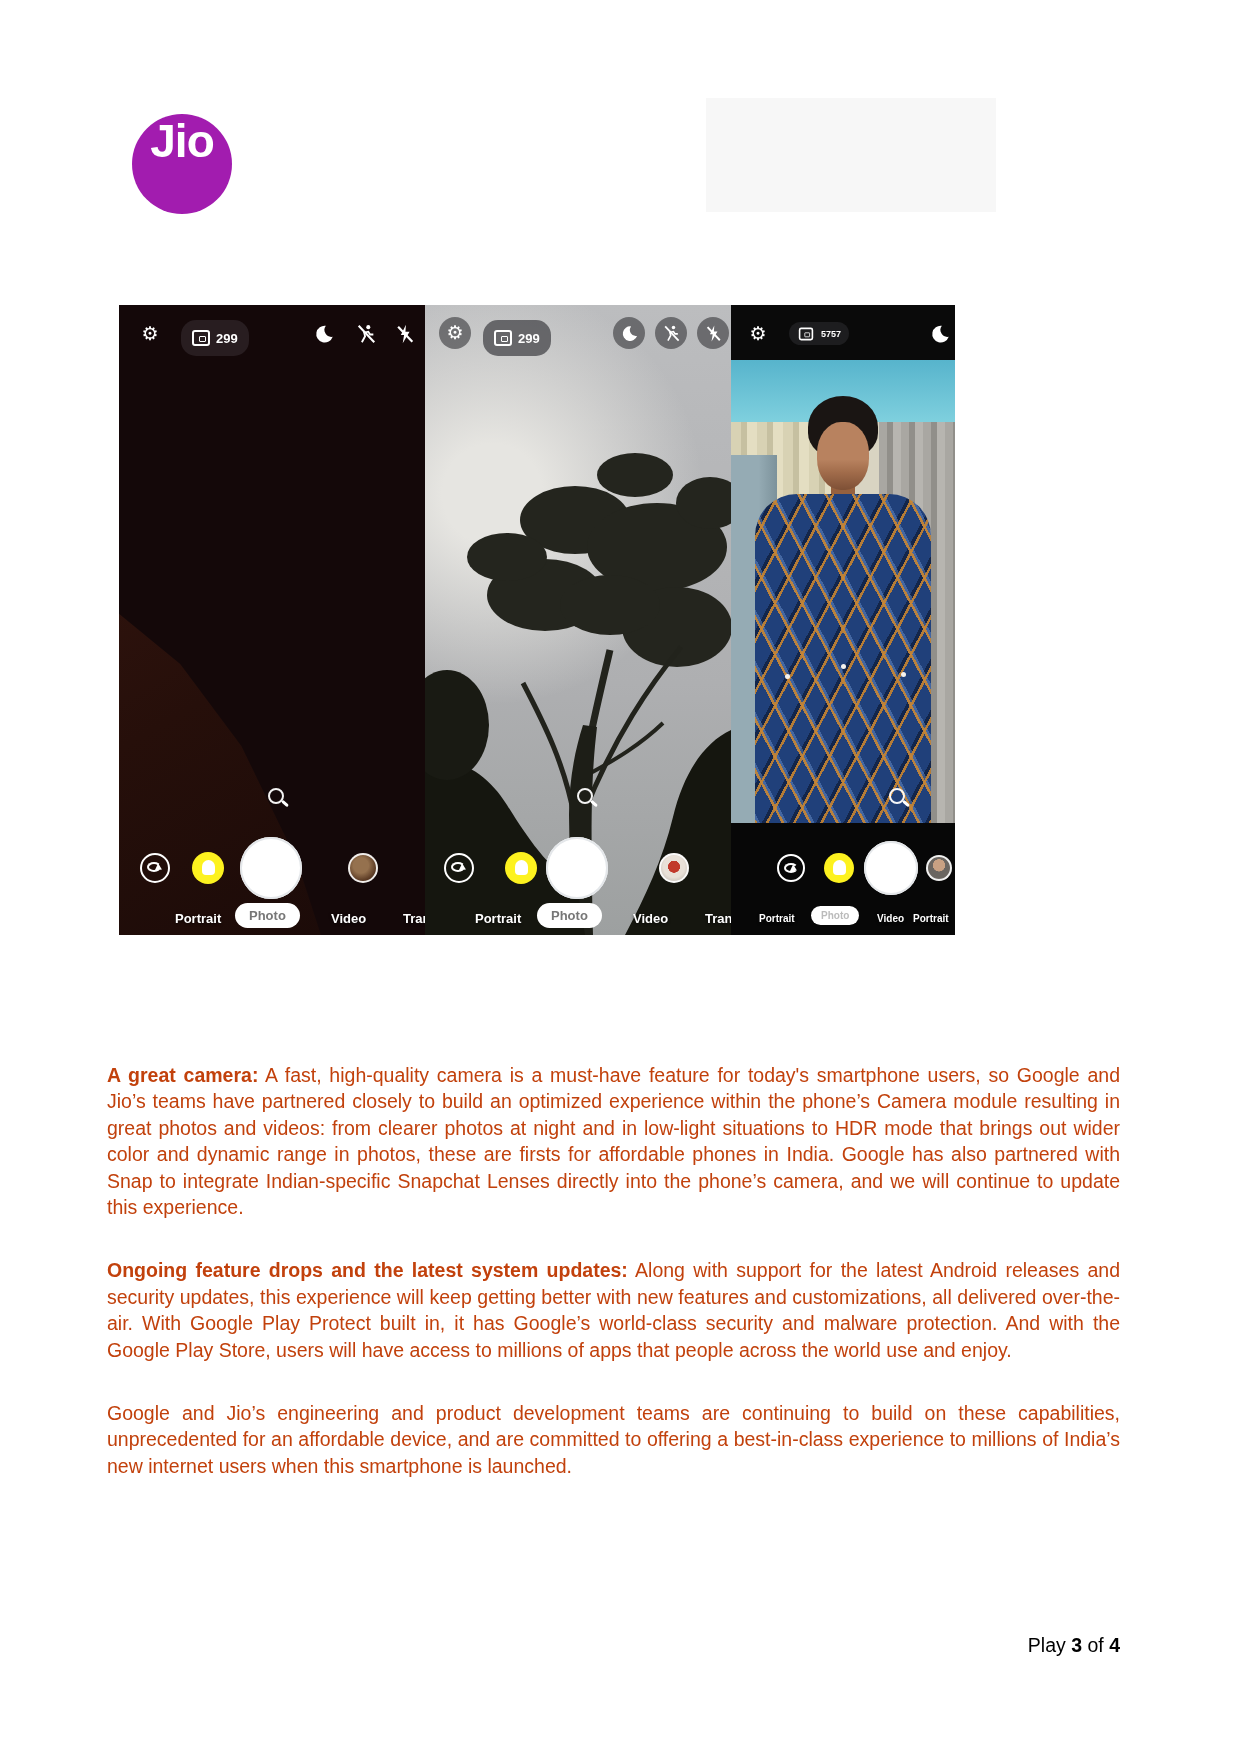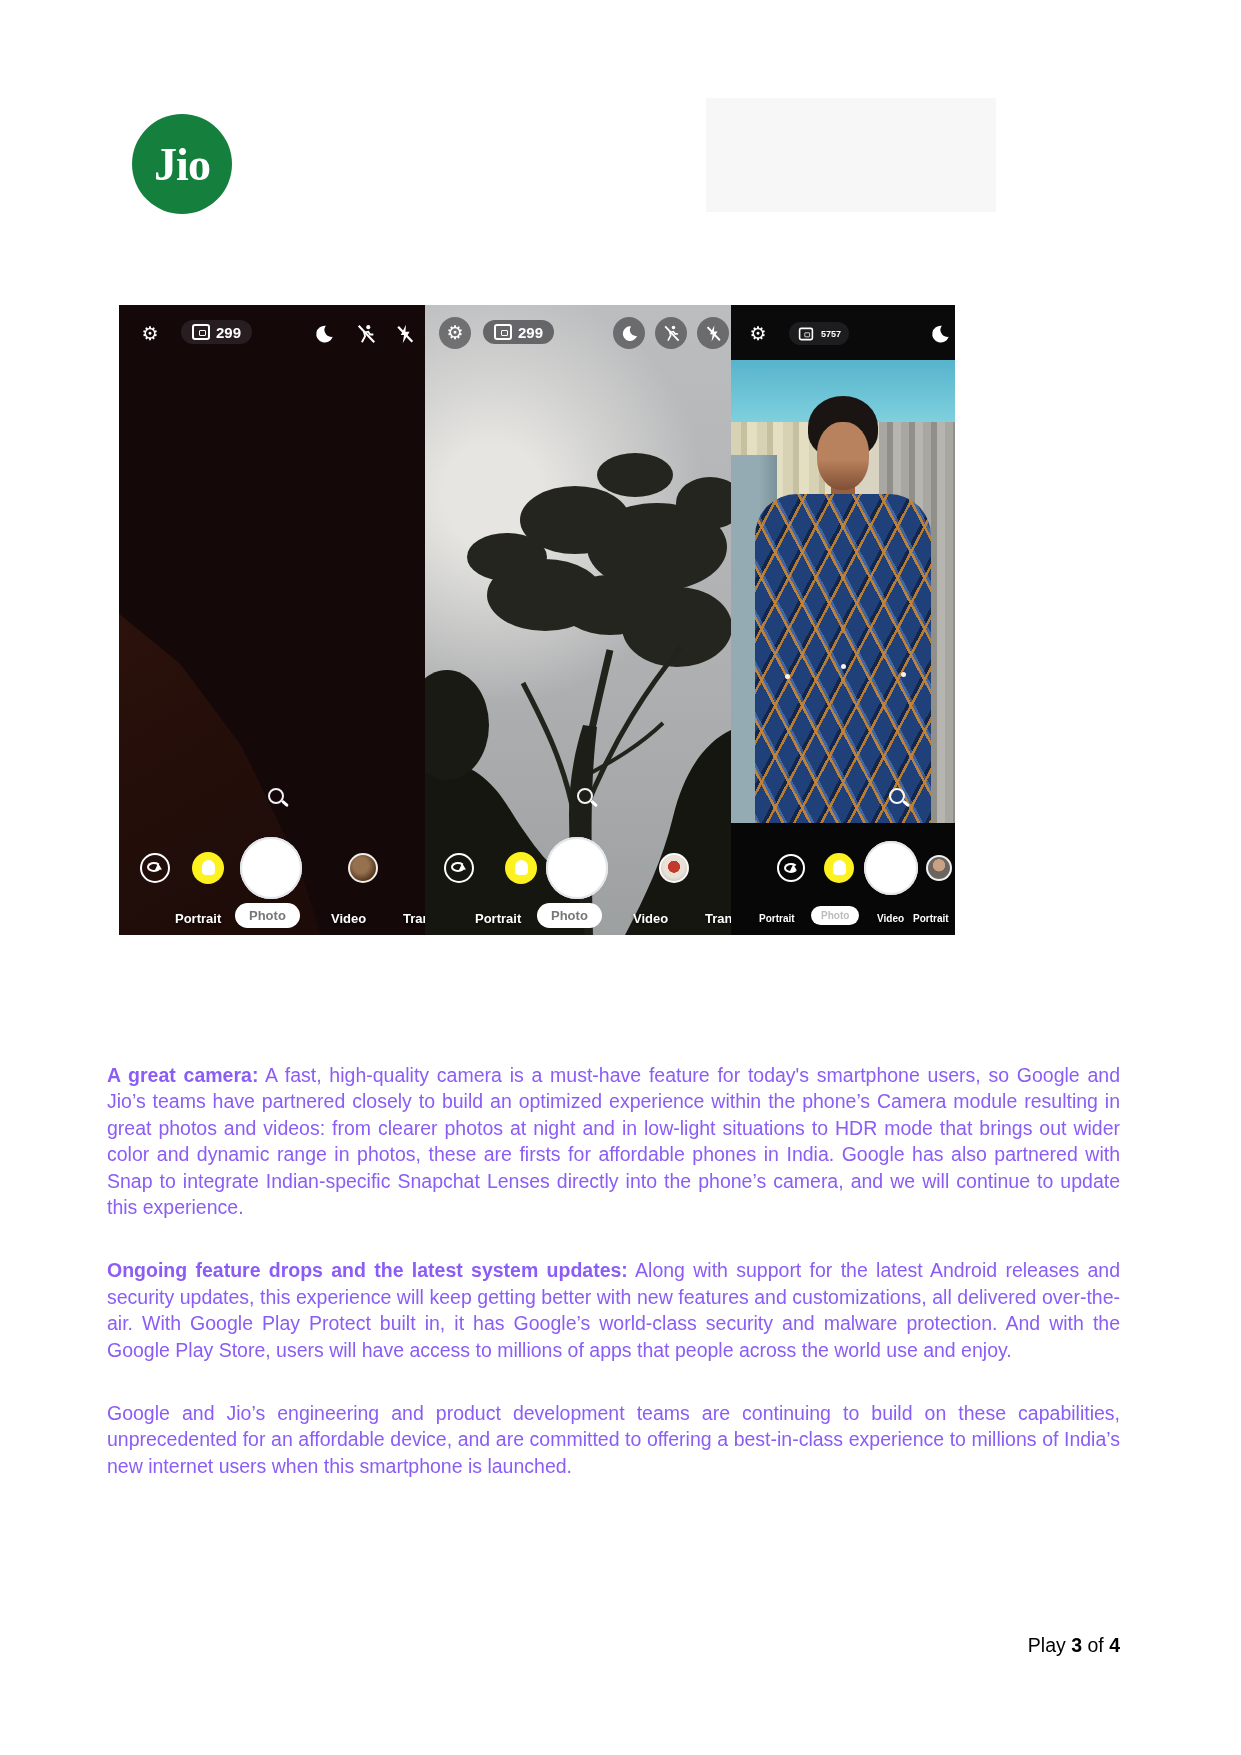--- a/index.html
+++ b/index.html
@@ -1,21 +1,21 @@
 <!DOCTYPE html>
 <html><head>
 <meta charset="utf-8">
 <style>
   html,body{margin:0;padding:0;background:#888;}
   .page{position:relative;width:1241px;height:1755px;background:#ffffff;margin:0 auto;
         font-family:"Liberation Sans",sans-serif;color:#000;overflow:hidden;}
 
   
   .jio-logo{position:absolute;left:132px;top:114px;width:100px;height:100px;border-radius:50%;
-            background:#15803d;display:flex;align-items:center;justify-content:center;font-family:Liberation Serif, serif;}
+            background:#a21caf;display:flex;align-items:flex-start;justify-content:center;}
   .jio-logo span{color:#fff;font-size:46px;font-weight:bold;letter-spacing:-1px;}
   .google-box{position:absolute;left:706px;top:98px;width:290px;height:114px;background:#f7f7f7;}
   .google-logo{position:absolute;left:800px;top:118px;font-size:63px;font-weight:500;
                letter-spacing:-3.5px;line-height:86px;}
   .gl-blue{color:#4285F4}.gl-red{color:#EA4335}.gl-yellow{color:#FBBC05}.gl-green{color:#34A853}
 
   
   .strip{position:absolute;left:119px;top:305px;width:836px;height:630px;display:flex;}
   .phone{position:relative;height:630px;overflow:hidden;flex:none;}
   .p1{width:306px;background:#140809;}
@@ -49,22 +49,22 @@
       border-radius:42px 42px 0 0;background-color:#20407a;
       background-image:
         repeating-linear-gradient(62deg, rgba(198,133,52,.9) 0 2.5px, rgba(0,0,0,0) 2.5px 24px),
         repeating-linear-gradient(-62deg, rgba(198,133,52,.9) 0 2.5px, rgba(0,0,0,0) 2.5px 24px),
         repeating-linear-gradient(62deg, rgba(120,160,220,.4) 0 5px, rgba(0,0,0,0) 5px 24px),
         repeating-linear-gradient(-62deg, rgba(8,16,36,.55) 0 6px, rgba(0,0,0,0) 6px 24px);}
   .btn-dot{position:absolute;width:5px;height:5px;border-radius:50%;background:#f4f2ee;}
 
   
   .tb-gear{position:absolute;top:18px;color:#fff;font-size:19px;line-height:22px;width:22px;height:22px;text-align:center;}
-  .counter-pill{position:absolute;top:15px;height:24px;border-radius:15px;display:flex;align-items:center;
-                gap:6px;padding:0 11px;color:#fff;font-size:15px;font-weight:bold;}
+  .counter-pill{position:absolute;top:15px;height:36px;border-radius:15px;display:flex;align-items:center;
+                gap:6px;padding:0 11px;color:#fff;font-size:13px;font-weight:bold;}
   .p1 .counter-pill{left:62px;background:rgba(44,33,37,.85);}
   .p2 .counter-pill{left:58px;background:rgba(74,74,78,.78);}
   .p3 .counter-pill{left:58px;background:#1d1d1f;height:23px;top:17px;font-size:9px;padding:0 8px;}
   .cam-glyph{position:relative;width:14px;height:12px;border:2px solid #fff;border-radius:3px;flex:none;}
   .cam-glyph::after{content:"";position:absolute;left:50%;top:50%;width:5px;height:4px;margin:-2px 0 0 -2.5px;
                     border:1.5px solid #fff;border-radius:1px;}
   .p3 .cam-glyph{transform:scale(.8);}
   .tb-ic{position:absolute;top:18px;width:22px;height:22px;color:#fff;}
   .tb-ic svg{width:100%;height:100%;}
   .p2 .tb-circle{position:absolute;top:12px;width:32px;height:32px;border-radius:50%;
@@ -96,21 +96,21 @@
   .mode{position:absolute;color:#fff;font-size:13px;font-weight:bold;text-shadow:0 1px 3px rgba(0,0,0,.65);white-space:nowrap;}
   .mode-pill{position:absolute;background:#fff;color:#777;border-radius:16px;padding:5px 14px;
              font-size:13px;font-weight:bold;white-space:nowrap;}
   .p3 .mode{font-size:10px;}
   .p3 .mode-pill{font-size:10px;padding:4px 10px;color:#bbb;}
 
   
   .caption{position:absolute;left:110px;top:956px;width:1020px;text-align:center;
            font-style:italic;font-size:20px;line-height:34px;color:#111;}
   .bodytext{position:absolute;left:107px;top:1062px;width:1013px;font-size:19.5px;
-            line-height:26.4px;text-align:justify;color:#8b5cf6;}
+            line-height:26.4px;text-align:justify;color:#c2410c;}
   .bodytext p{margin:0 0 37px 0;}
   .lead{font-weight:bold;}
   .footer{position:absolute;top:1634px;right:121px;font-size:19.5px;color:#000;}
   .footer b{font-weight:bold;}
 </style>
 </head>
 <body>
 
 <div class="page">
 

